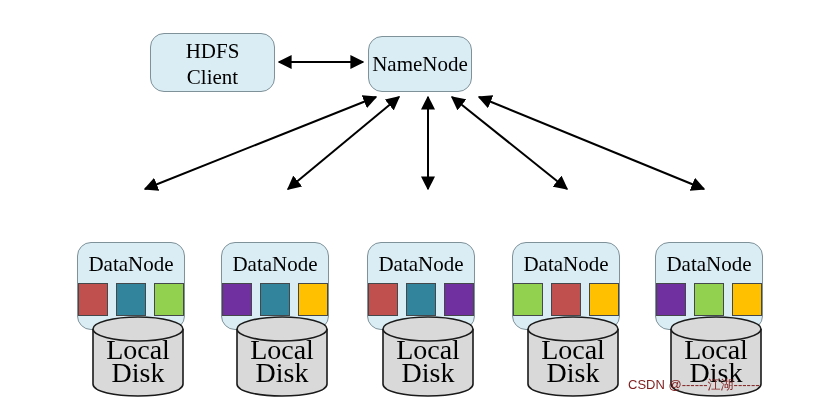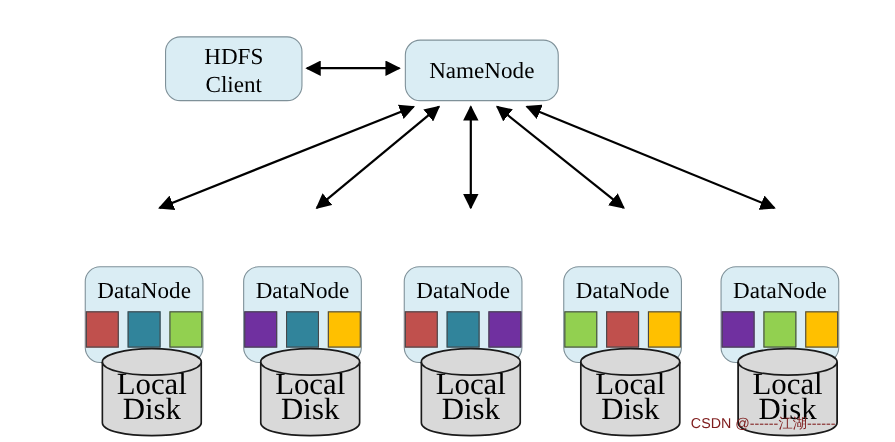--- a/index.html
+++ b/index.html
@@ -27,21 +27,21 @@
   }
   .client-node {
     left: 150px; top: 33px;
     width: 125px; height: 59px;
     font-size: 21px;
     line-height: 26px;
     padding-top: 4px;
   }
   .namenode-node {
     left: 368px; top: 36px;
-    width: 140px; height: 56px;
+    width: 104px; height: 56px;
     font-size: 21px;
     line-height: 54px;
   }
   .datanode-node {
     top: 194px;
     width: 108px; height: 88px; margin-top: 48px;
   }
   .datanode-label {
     font-size: 21px;
     line-height: 24px;

